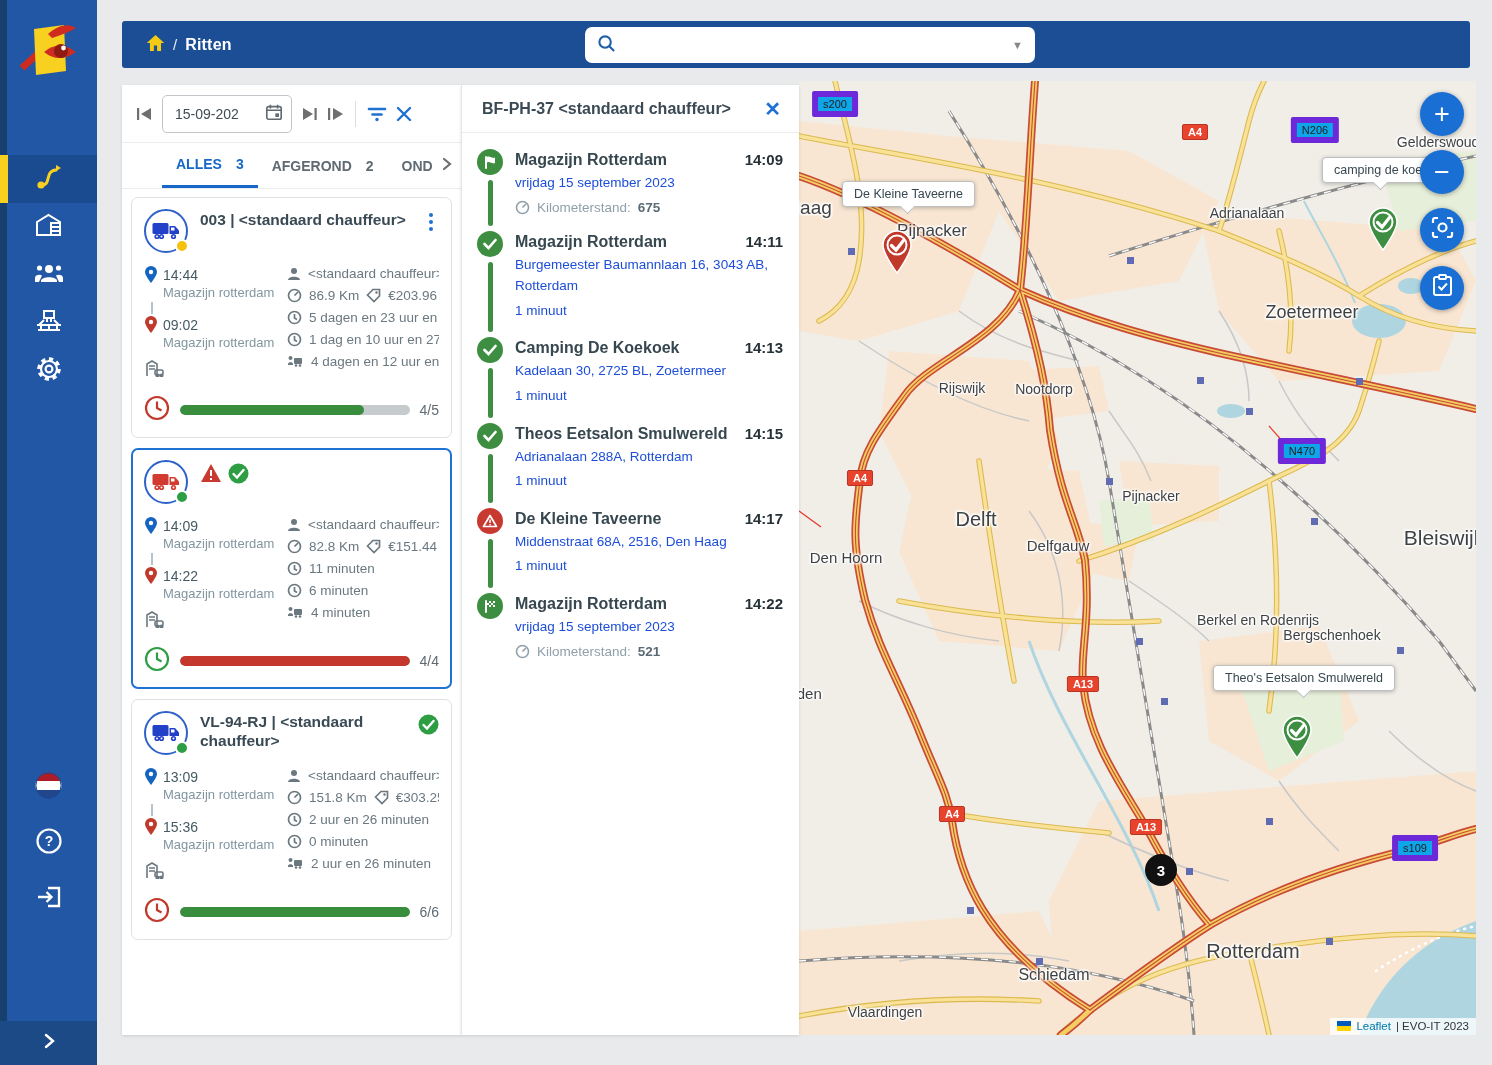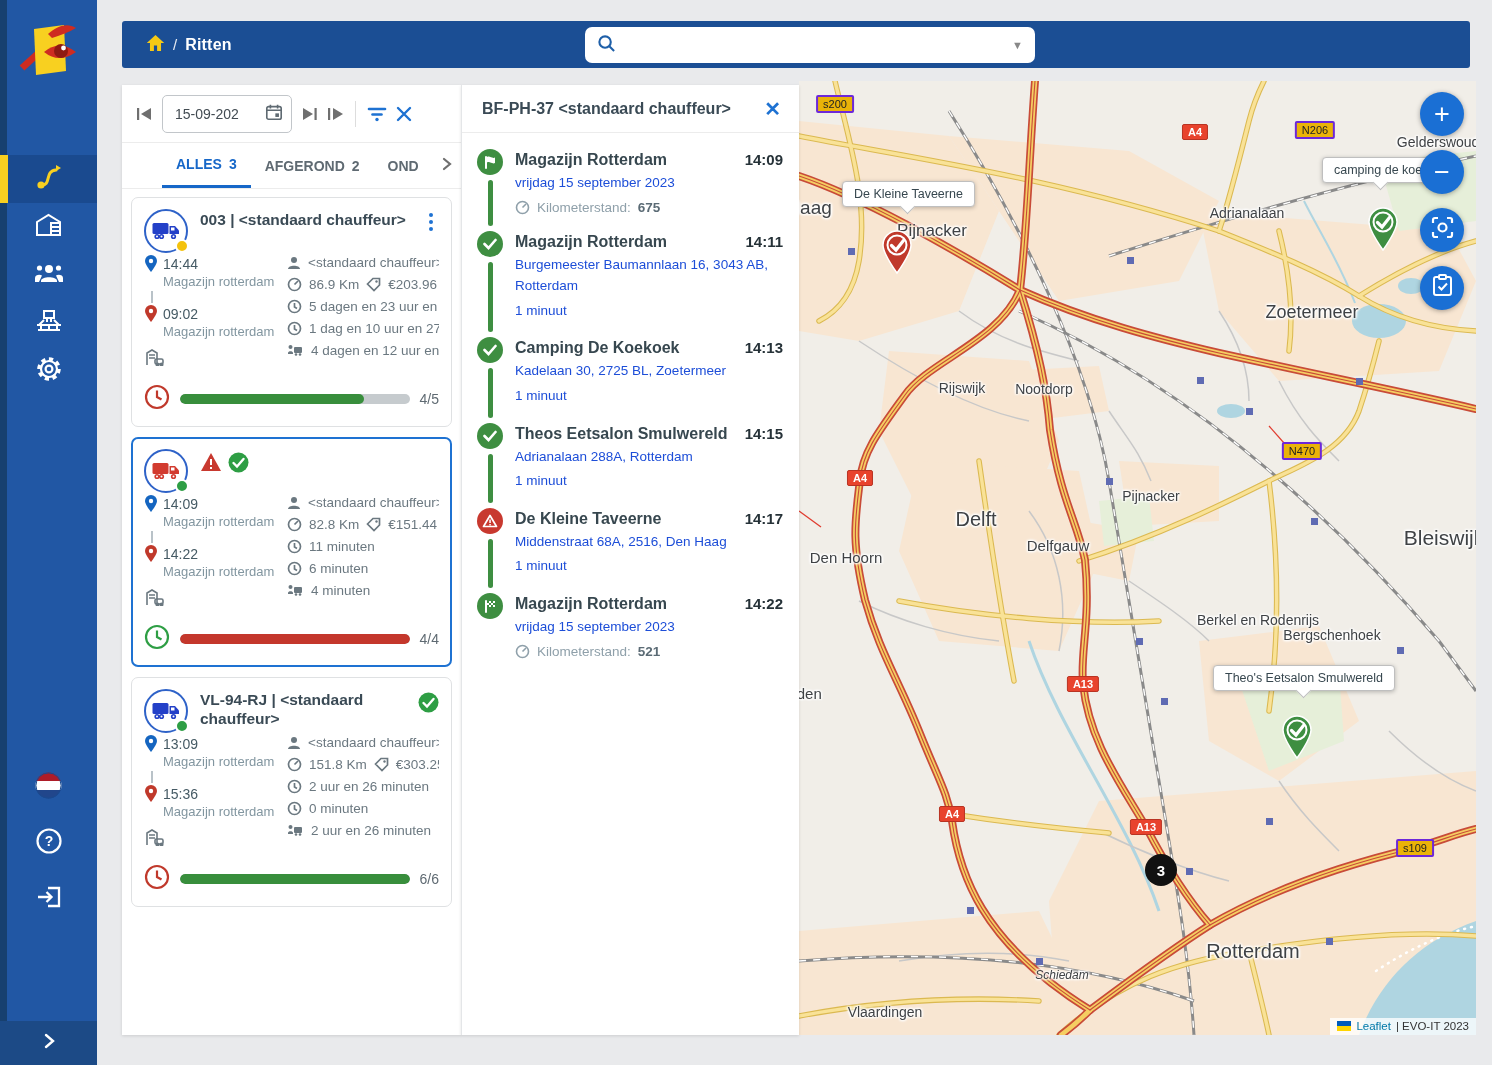--- a/index.html
+++ b/index.html
@@ -32,37 +32,37 @@
   .stops-panel { position:absolute; left:461px; top:85px; width:338px; height:950px; background:#fff; border-left:1px solid #E4E6E8; box-shadow:0 1px 3px rgba(0,0,0,.12); z-index:5; overflow:hidden; }
 
   
   .date-row { height:58px; display:flex; align-items:center; padding:0 14px; gap:9px; border-bottom:1px solid #ECECEC; }
   .nav-ic { color:#6F6F6F; display:flex; align-items:center; cursor:pointer; }
   .date-box { width:130px; height:38px; border:1px solid #C2C6CA; border-radius:5px; display:flex; align-items:center; padding:0 8px 0 12px; gap:6px; }
   .date-box input { width:84px; border:none; outline:none; font-size:14px; color:#424B52; font-family:inherit; }
   .row-div { width:1px; height:26px; background:#DDD; margin:0 2px; }
   
   .tabs { height:46px; display:flex; align-items:stretch; border-bottom:1px solid #ECECEC; padding-left:40px; position:relative; overflow:hidden; }
-  .tab { display:flex; align-items:center; gap:7px; font-size:14px; font-weight:700; color:#5F6A72; padding:0 14px; cursor:pointer; white-space:nowrap; }
+  .tab { display:flex; align-items:center; gap:14px; font-size:14px; font-weight:700; color:#5F6A72; padding:0 14px; cursor:pointer; white-space:nowrap; }
   .tab.active { color:#1667C8; border-bottom:3px solid #1667C8; }
   .tabs-more { position:absolute; right:8px; top:14px; color:#6F6F6F; cursor:pointer; }
 
   
   .cards { padding:8px 9px; }
   .card { border:1px solid #DFE1E3; border-radius:7px; padding:11px 12px 12px; margin-bottom:10px; background:#fff; cursor:pointer; }
   .card.selected { border:2px solid #1E72D2; padding:10px 11px 11px; }
   .card-head { display:flex; align-items:flex-start; gap:12px; }
   .avatar { position:relative; width:44px; height:44px; flex:0 0 44px; border:2px solid #2E62C8; border-radius:50%; display:flex; align-items:center; justify-content:center; }
   .badge-dot { position:absolute; right:-3px; bottom:-2px; width:14px; height:14px; border-radius:50%; border:2.5px solid #fff; }
   .badge-yellow { background:#F4C20D; } .badge-green { background:#2E9E44; }
   .card-title { flex:1; font-size:15.5px; font-weight:700; color:#3A4A55; line-height:1.2; padding-top:2px; }
   .card-flags { display:flex; gap:6px; padding-top:3px; }
   .kebab { display:flex; flex-direction:column; gap:3px; padding:4px 6px; cursor:pointer; }
   .kebab i { width:4px; height:4px; border-radius:50%; background:#1E72D2; }
-  .card-grid { display:flex; margin-top:2px; }
+  .card-grid { display:flex; margin-top:13px; }
   .cg-left { width:143px; flex:0 0 143px; }
   .cg-right { flex:1; min-width:0; display:flex; flex-direction:column; gap:7px; }
   .pin-row { display:flex; align-items:center; gap:5px; font-size:14px; color:#455A64; }
   .pin-loc { font-size:13px; color:#8296A0; margin:1px 0 0 19px; white-space:nowrap; overflow:hidden; }
   .pin-conn { width:2px; height:12px; background:#B9C2C8; margin:2px 0 2px 7px; }
   .depot-ic { margin:10px 0 0 2px; }
   .ir { display:flex; align-items:center; gap:7px; font-size:13.5px; color:#6B7880; white-space:nowrap; overflow:hidden; }
   .ir svg { flex:0 0 auto; }
   .card-progress { display:flex; align-items:center; gap:10px; margin-top:14px; }
   .ptrack { flex:1; height:10px; border-radius:5px; background:#C6CBCE; overflow:hidden; }
@@ -88,21 +88,21 @@
   .stop-odo { display:flex; align-items:center; gap:7px; margin-top:6px; font-size:13.5px; color:#8FA0AA; }
   .odo-val { color:#5B6B75; font-weight:600; }
 
   
   .map { position:absolute; left:799px; top:81px; width:677px; height:954px; background:#F1EEE8; overflow:hidden; z-index:4; }
   .map svg.base { position:absolute; inset:0; }
   .map-label { position:absolute; transform:translate(-50%,-50%); font-size:14px; color:#3F4245; white-space:nowrap; z-index:2;
     text-shadow:-1px -1px 2px #fff,1px -1px 2px #fff,-1px 1px 2px #fff,1px 1px 2px #fff,0 0 4px #fff; }
   .badge { position:absolute; transform:translate(-50%,-50%); font-size:11px; font-weight:700; padding:1px 5px; border-radius:2px; z-index:3; white-space:nowrap; }
   .badge.motorway { background:#E8432D; border:1px solid #B93322; color:#fff; }
-  .badge.provincial { background:#eab308; border:2px solid #6d28d9; color:#222; font-weight:400; }
+  .badge.provincial { background:#0ea5e9; border:6px solid #6d28d9; color:#222; font-weight:400; }
   .map-marker { position:absolute; z-index:4; cursor:pointer; }
   .cluster { width:32px; height:32px; border-radius:50%; background:#111; color:#fff; font-size:15px; font-weight:700; display:flex; align-items:center; justify-content:center; }
   .map-tooltip { position:absolute; background:#fff; border:1px solid #BFBFBF; border-radius:4px; padding:5px 11px; font-size:12.5px; color:#37474F; z-index:5; white-space:nowrap; box-shadow:0 1px 4px rgba(0,0,0,.25); }
   .map-tooltip::after { content:''; position:absolute; left:50%; bottom:-6px; margin-left:-6px; width:10px; height:10px; background:#fff; border-right:1px solid #BFBFBF; border-bottom:1px solid #BFBFBF; transform:rotate(45deg); }
   .map-btn { position:absolute; left:621px; width:44px; height:44px; border-radius:50%; background:#1A6FD4; color:#fff; display:flex; align-items:center; justify-content:center; z-index:6; cursor:pointer; box-shadow:0 1px 5px rgba(0,0,0,.35); font-size:27px; font-weight:400; }
   .map-attrib { position:absolute; right:0; bottom:0; background:rgba(255,255,255,.78); padding:2px 7px 3px; font-size:11.5px; color:#333; display:flex; align-items:center; gap:5px; z-index:5; }
   .map-attrib .leaflet { color:#0078A8; }
   .ua-flag { width:14px; height:10px; display:inline-block; }
   .ua-flag i { display:block; width:100%; height:50%; }
 </style>
@@ -965,21 +965,21 @@
         <span class="map-label" style="left: 163px; top: 307px; position: absolute;">Rijswijk</span>
         <span class="map-label" style="left: 245px; top: 308px; position: absolute;">Nootdorp</span>
         <span class="map-label" style="left: 352px; top: 415px; position: absolute;">Pijnacker</span>
         <span class="map-label" style="left: 177px; top: 438px; position: absolute; font-size: 20px;">Delft</span>
         <span class="map-label" style="left: 259px; top: 464px; position: absolute; font-size: 15px;">Delfgauw</span>
         <span class="map-label" style="left: 47px; top: 476px; position: absolute; font-size: 15px;">Den Hoorn</span>
         <span class="map-label" style="left: 645px; top: 457px; position: absolute; font-size: 21px;">Bleiswijk</span>
         <span class="map-label" style="left: 459px; top: 539px; position: absolute;">Berkel en Rodenrijs</span>
         <span class="map-label" style="left: 533px; top: 554px; position: absolute;">Bergschenhoek</span>
         <span class="map-label" style="left: -16px; top: 612px; position: absolute; font-size: 15px;">Schipluiden</span>
-        <span class="map-label" style="left: 263px; top: 894px; position: absolute; font-size: 12px; font-style: italic;">Schiedam</span>
+        <span class="map-label" style="left: 255px; top: 894px; position: absolute; font-size: 16px;">Schiedam</span>
         <span class="map-label" style="left: 86px; top: 931px; position: absolute;">Vlaardingen</span>
         <span class="map-label" style="left: 454px; top: 870px; position: absolute; font-size: 20px;">Rotterdam</span>
       </div>
 
     <div>
 
     <span class="badge provincial" style="left: 36px; top: 23px; position: absolute;">s200</span>
         <span class="badge motorway" style="left: 396px; top: 51px; position: absolute;">A4</span>
         <span class="badge provincial" style="left: 516px; top: 49px; position: absolute;">N206</span>
         <span class="badge provincial" style="left: 503px; top: 370px; position: absolute;">N470</span>

